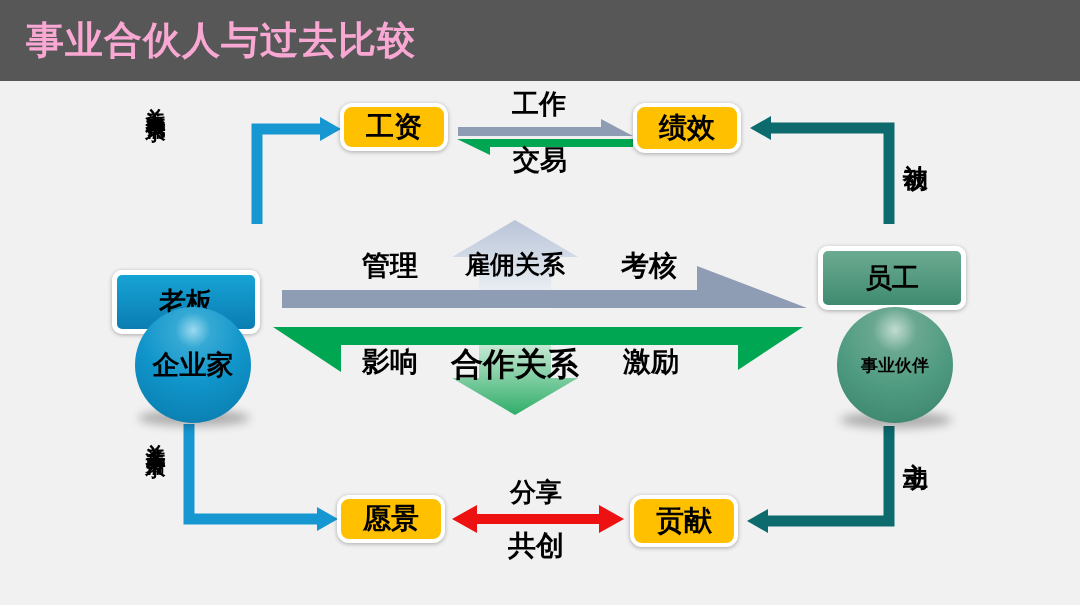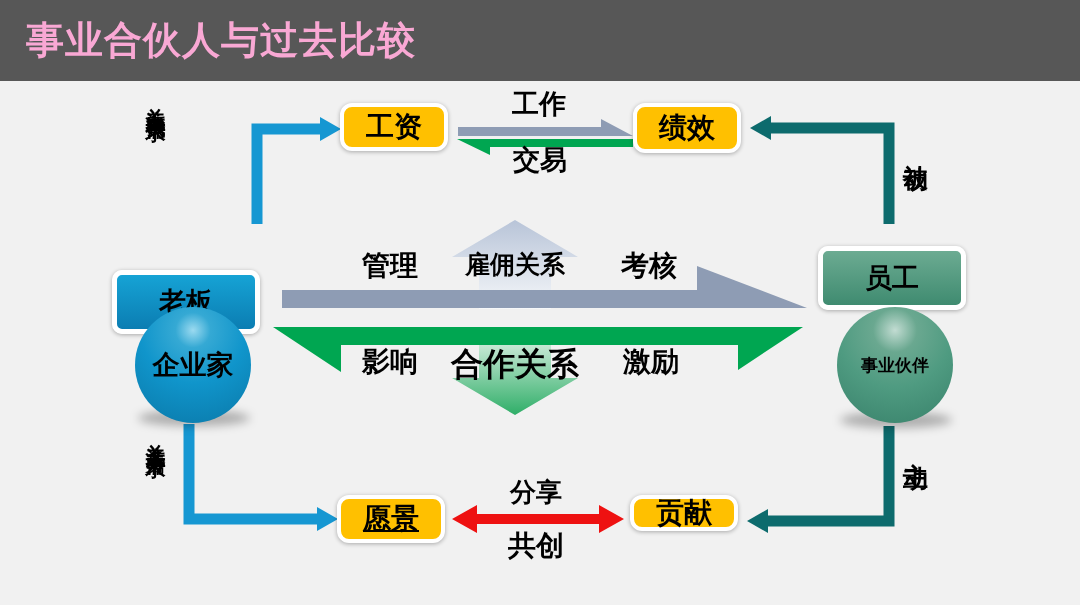--- a/index.html
+++ b/index.html
@@ -101,24 +101,24 @@
 
   <div class="sphere-shadow" style="left:138px;top:410px;width:112px;height:16px;"></div>
   <div class="sphere-shadow" style="left:840px;top:412px;width:112px;height:16px;"></div>
 
   <div class="ybox" style="left:340px;top:103px;width:108px;height:48px;">
     <span>工资</span>
   </div>
   <div class="ybox" style="left:633px;top:103px;width:108px;height:50px;">
     <span>绩效</span>
   </div>
-  <div class="ybox" style="left:337px;top:495px;width:108px;height:48px;text-decoration:underline;">
+  <div class="ybox" style="left:337px;top:495px;width:108px;height:48px;">
     <span>愿景</span>
   </div>
-  <div class="ybox" style="left:630px;top:495px;width:108px;height:36px;">
+  <div class="ybox" style="left:630px;top:495px;width:108px;height:52px;">
     <span>贡献</span>
   </div>
 
   <div class="bigbox boss" style="left:112px;top:226px;width:148px;height:64px;margin-top:44px;">
     <span>老板</span>
   </div>
   <div class="bigbox employee" style="left:818px;top:226px;width:148px;height:64px;margin-top:20px;">
     <span>员工</span>
   </div>
 

